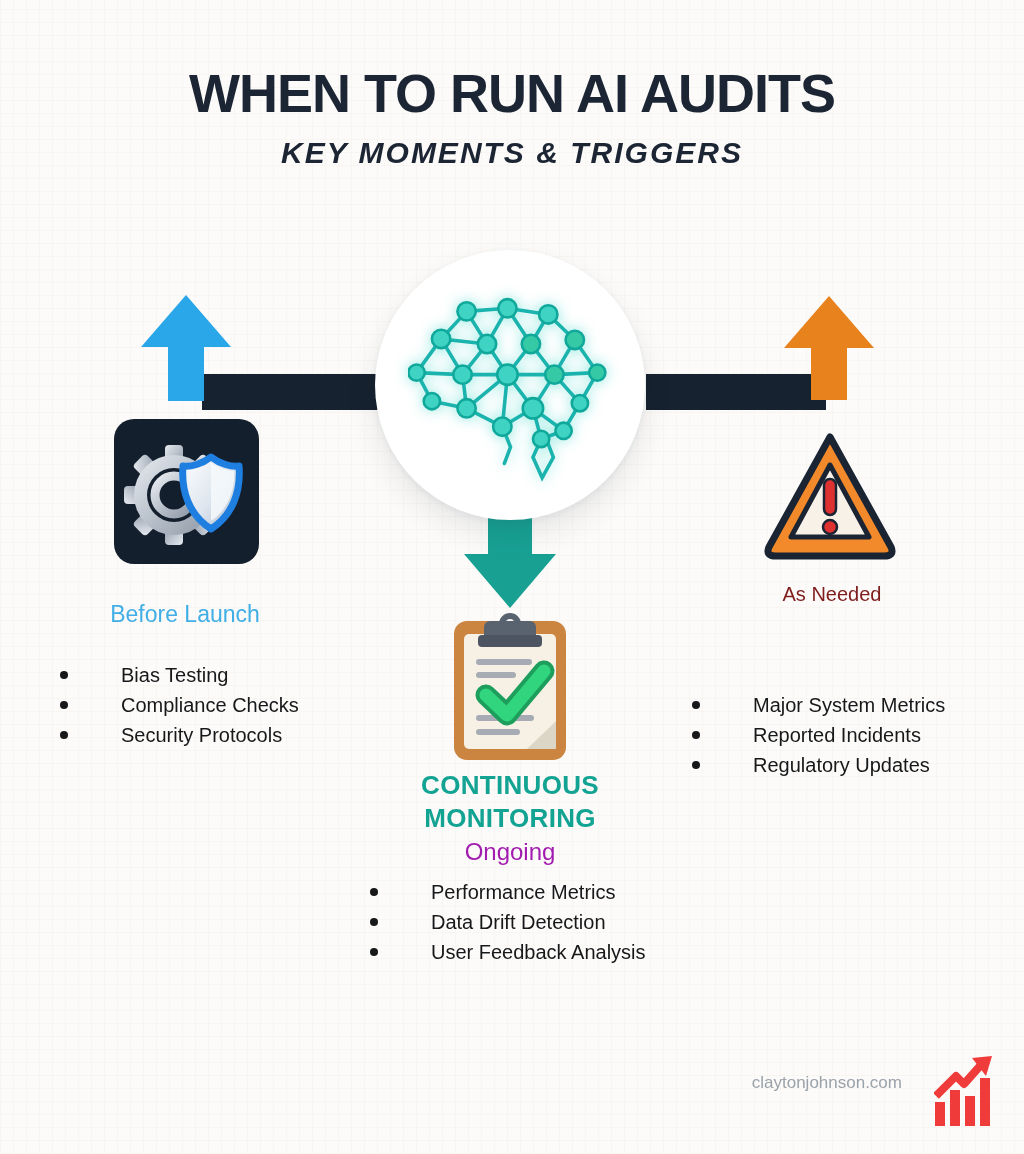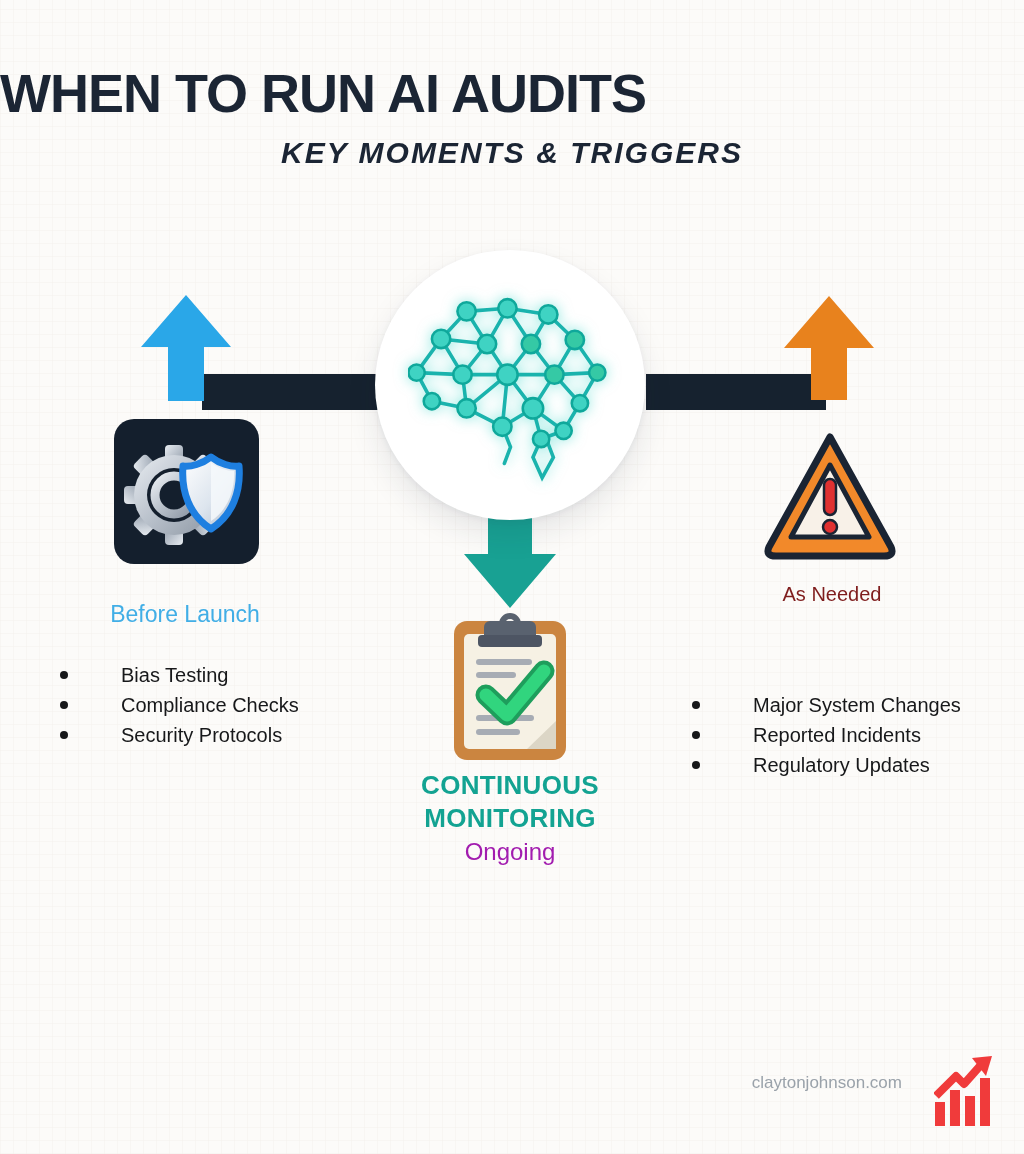--- a/index.html
+++ b/index.html
@@ -12,21 +12,21 @@
   .bg-pattern {
     position:absolute; inset:0; opacity:.45; pointer-events:none;
     background-image:
       repeating-linear-gradient(0deg, rgba(236,230,223,.55) 0 1px, transparent 1px 13px),
       repeating-linear-gradient(90deg, rgba(236,230,223,.55) 0 1px, transparent 1px 13px);
   }
 
   
   .title {
     position:absolute; top:62px; left:0; width:100%;
-    font-size:54px; font-weight:800;
+    text-align:center; font-size:54px; font-weight:800;
     letter-spacing:-1px; color:#1b2534;
   }
   .subtitle {
     position:absolute; top:136px; left:0; width:100%;
     text-align:center; font-size:30px; font-weight:700; font-style:italic;
     letter-spacing:2px; color:#1b2534;
   }
 
   
   .bar { position:absolute; height:36px; background:#16222f; top:374px; z-index:1; }
@@ -216,28 +216,42 @@
     <li>
         <span class="dot"></span>
         <span>Security Protocols</span>
       </li>
   </ul>
 
   <div class="sec-head head-mon">
     <h2>CONTINUOUS MONITORING</h2>
     <div class="sub">Ongoing</div>
   </div>
+  <ul class="bullet-list list-mon">
+    <li>
+        <span class="dot"></span>
+        <span>Performance Metrics</span>
+      </li>
+    <li>
+        <span class="dot"></span>
+        <span>Data Drift Detection</span>
+      </li>
+    <li>
+        <span class="dot"></span>
+        <span>User Feedback Analysis</span>
+      </li>
+  </ul>
 
   <div class="sec-head head-post">
     <div class="sub">As Needed</div>
   </div>
   <ul class="bullet-list list-post">
     <li>
         <span class="dot"></span>
-        <span>Major System Changes</span>
+        <span>Major System Metrics</span>
       </li>
     <li>
         <span class="dot"></span>
         <span>Reported Incidents</span>
       </li>
     <li>
         <span class="dot"></span>
         <span>Regulatory Updates</span>
       </li>
   </ul>

